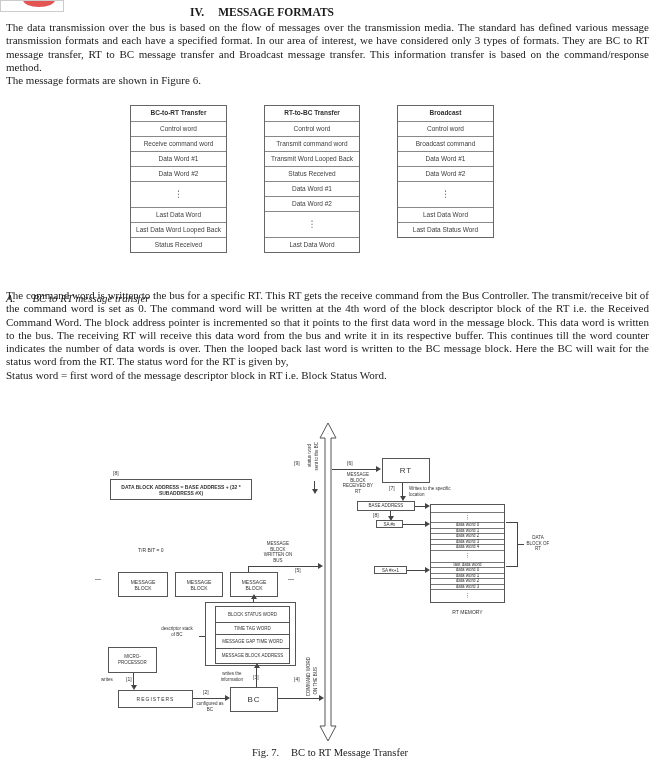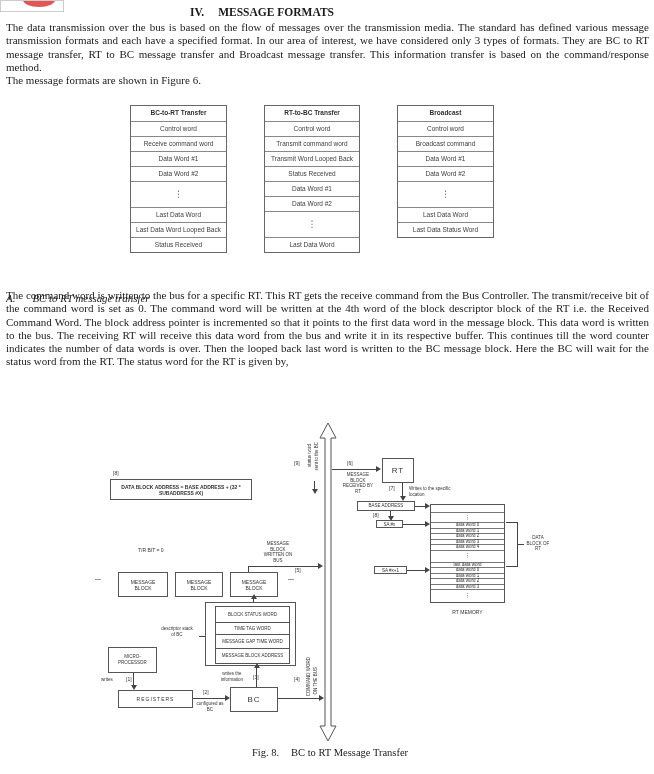--- a/index.html
+++ b/index.html
@@ -112,20 +112,21 @@
     </div>
   </div>
 
 
   <div class="abs secA">
     <span class="num">A.</span><span>BC to RT message transfer</span>
   </div>
 
   <div class="abs para p2">
     <div>The command word is written to the bus for a specific RT. This RT gets the receive command from the Bus Controller. The transmit/receive bit of the command word is set as 0. The command word will be written at the 4th word of the block descriptor block of the RT i.e. the Received Command Word. The block address pointer is incremented so that it points to the first data word in the message block. This data word is written to the bus. The receiving RT will receive this data word from the bus and write it in its respective buffer. This continues till the word counter indicates the number of data words is over. Then the looped back last word is written to the BC message block. Here the BC will wait for the status word from the RT. The status word for the RT is given by,</div>
+    <div>Status word = first word of the message descriptor block in RT i.e. Block Status Word.</div>
   </div>
 
   <div class="abs fig4">
 
     <svg class="abs" style="left:0;top:0" width="654" height="332">
       <polygon points="328,3 336,18 331,18 331,306 336,306 328,321 320,306 325,306 325,18 320,18" fill="#ffffff" stroke="#555" stroke-width="1"></polygon>
     </svg>
 
     <div class="lbl" style="left:113px;top:51px">[8]</div>
     <div class="box" style="left:110px;top:59px;width:142px;height:21px;font-size:5px;line-height:6px;font-weight:bold;padding:0 6px">DATA BLOCK ADDRESS = BASE ADDRESS + (32 * SUBADDRESS #X)</div>
@@ -134,21 +135,21 @@
     <span class="vt" style="left:307px;top:24px">status word</span>
     <span class="vt" style="left:314px;top:22px">sent to the BC</span>
     <div class="vline" style="left:314px;top:61px;height:8px"></div>
     <div class="arr-d" style="left:312px;top:69px"></div>
 
     <div class="hline" style="left:332px;top:49px;width:45px"></div>
     <div class="arr-r" style="left:376px;top:46px"></div>
     <div class="lbl" style="left:347px;top:41px">[6]</div>
     <div class="lbl tiny ctr" style="left:340px;top:52px;width:36px">MESSAGE BLOCK RECEIVED BY RT</div>
 
-    <div class="box" style="left:382px;top:38px;width:32px;height:25px;font-size:8px;letter-spacing:1px">RT</div>
+    <div class="box" style="left:382px;top:38px;width:48px;height:25px;font-size:8px;letter-spacing:1px">RT</div>
 
     <div class="vline" style="left:402px;top:63px;height:14px"></div>
     <div class="arr-d" style="left:400px;top:76px"></div>
     <div class="lbl" style="left:389px;top:66px">[7]</div>
     <div class="lbl tiny" style="left:409px;top:66px;width:50px">Writes to the specific location</div>
 
     <div class="box tiny" style="left:357px;top:81px;width:58px;height:10px;font-size:4.5px">BASE ADDRESS</div>
     <div class="hline" style="left:415px;top:86px;width:11px"></div>
     <div class="arr-r" style="left:425px;top:83px"></div>
     <div class="lbl" style="left:373px;top:93px">[8]</div>
@@ -231,16 +232,16 @@
 
     <div class="lbl" style="left:294px;top:257px">[4]</div>
     <span class="vt" style="left:306px;top:237px">COMMAND WORD</span>
     <span class="vt" style="left:313px;top:247px">ON THE BUS</span>
     <div class="hline" style="left:278px;top:278px;width:42px"></div>
     <div class="arr-r" style="left:319px;top:275px"></div>
 
   </div>
 
   <div class="abs cap cap4">
-    <span class="cl">Fig. 8.</span><span>BC to RT Message Transfer</span>
+    <span class="cl">Fig. 7.</span><span>BC to RT Message Transfer</span>
   </div>
 
 </div>
 
 </body></html>

